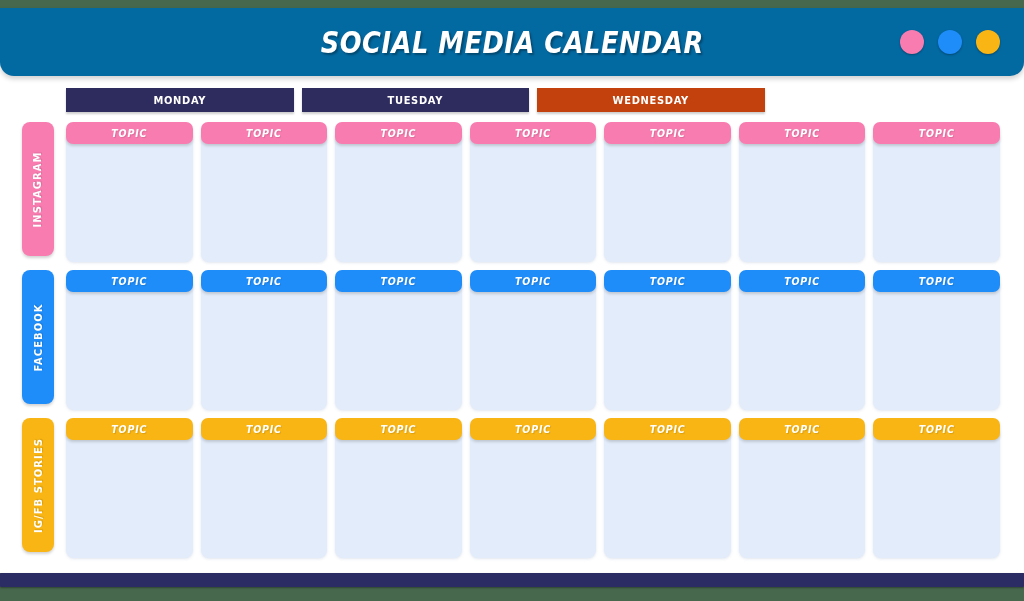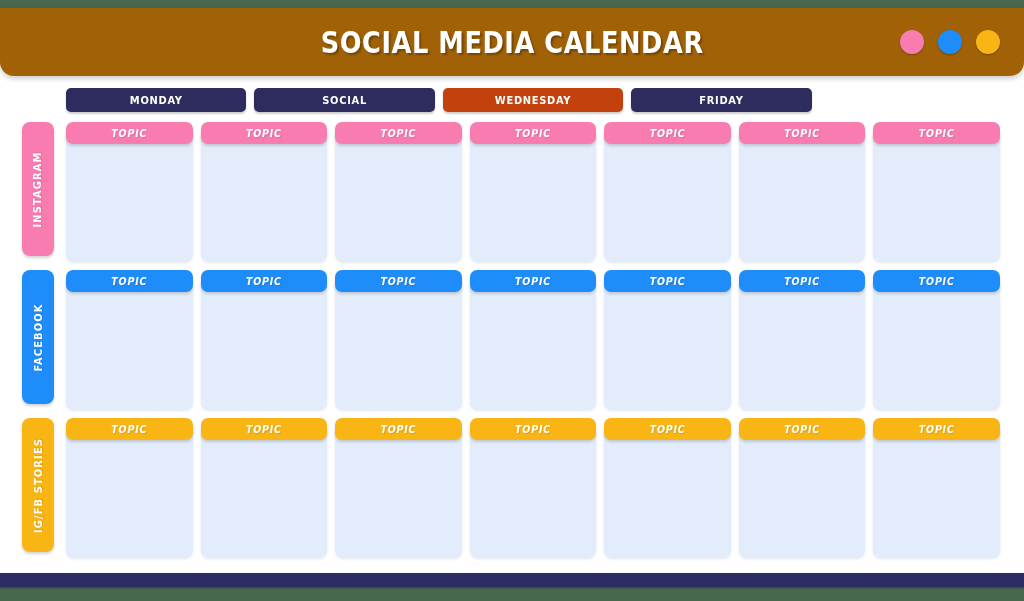--- a/index.html
+++ b/index.html
@@ -95,21 +95,21 @@
     left: 66px;
     top: 12px;
     width: 934px;
     height: 24px;
     display: flex;
     gap: 8px;
   }
   .day-chip {
     flex: 1 1 0;
     background: #2e2c5e;
-    border-radius: 5px;
+    border-radius: 0;
     color: #ffffff;
     font-size: 11px;
     font-weight: bold;
     letter-spacing: 0.7px;
     display: flex;
     align-items: center;
     justify-content: center;
     box-shadow: 0 2px 2px rgba(0,0,0,0.20);
     font-family: "DejaVu Sans Condensed", "Liberation Sans Narrow", "Liberation Sans", sans-serif;
   }
@@ -195,43 +195,40 @@
     letter-spacing: 0.8px;
     font-family: "DejaVu Sans Condensed", "Liberation Sans Narrow", "Liberation Sans", sans-serif;
     text-shadow: 1px 1px 1px rgba(0,0,0,0.12);
   }
 </style>
 </head>
 <body style="background: rgb(71, 104, 77);">
 
 <div id="page-sheet" style="background: rgb(255, 255, 255);"></div>
 
-<div id="header" style="background: #a16207;">
+<div id="header" style="background: #0369a1; font-style: italic;">
   <div id="header-title">SOCIAL MEDIA CALENDAR</div>
   <div id="header-dots">
     <div class="dot" style="background: rgb(249, 124, 176);"></div>
     <div class="dot" style="background: rgb(30, 141, 250);"></div>
     <div class="dot" style="background: rgb(249, 181, 19);"></div>
   </div>
 </div>
 
 <div id="calendar">
 
   <div id="day-header-row">
     <div class="day-chip" style="background: rgb(46, 44, 94);">
         <span>MONDAY</span>
       </div>
     <div class="day-chip" style="background: rgb(46, 44, 94);">
-        <span>SOCIAL</span>
+        <span>TUESDAY</span>
       </div>
     <div class="day-chip" style="background: #c2410c;">
         <span>WEDNESDAY</span>
-      </div>
-    <div class="day-chip" style="background: rgb(46, 44, 94);">
-        <span>FRIDAY</span>
       </div>
     <div class="day-chip" style="background: rgb(46, 44, 94); margin-top: 36px;">
         <span>SUNDAY</span>
       </div>
   </div>
 
   <div class="platform-row" id="row-instagram">
     <div class="platform-tab" style="background: rgb(249, 124, 176);">
       <span class="platform-tab-label">INSTAGRAM</span>
     </div>

